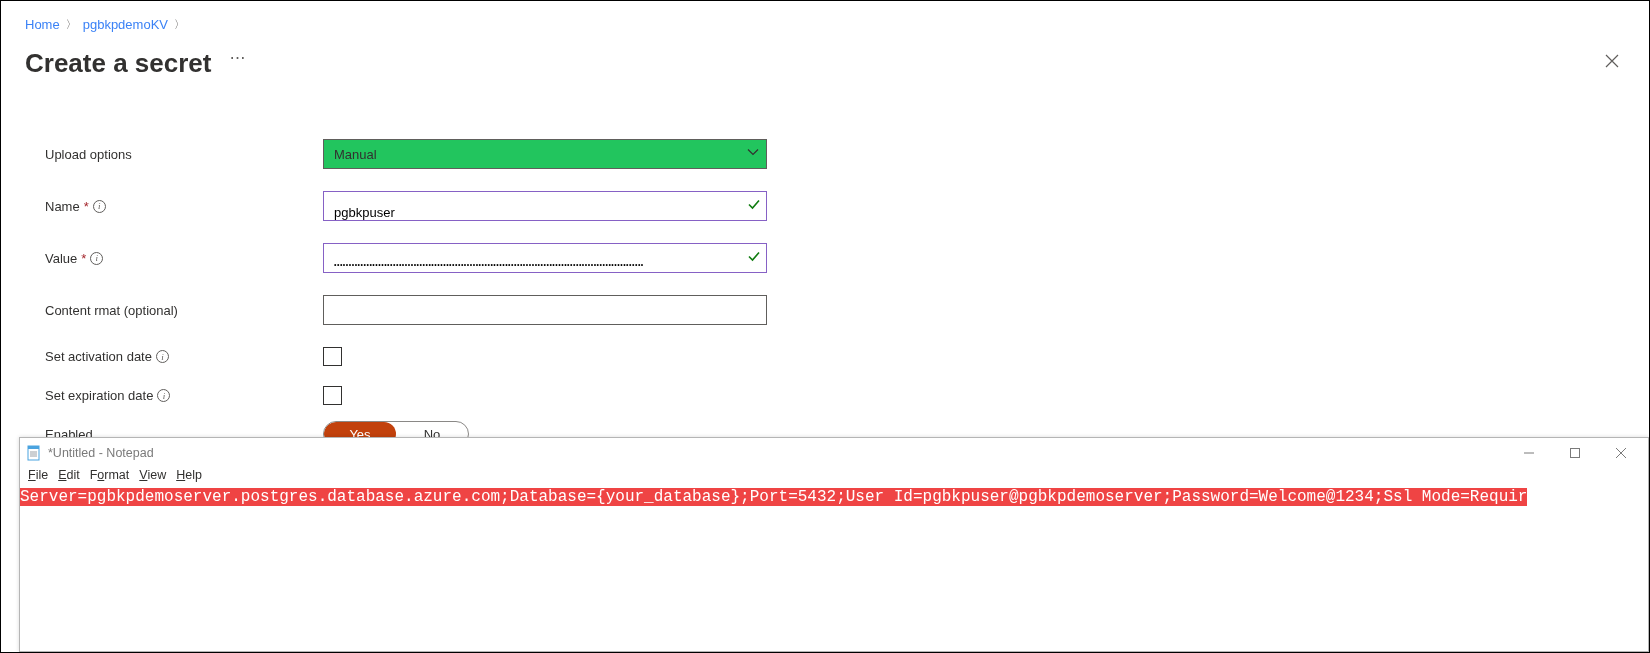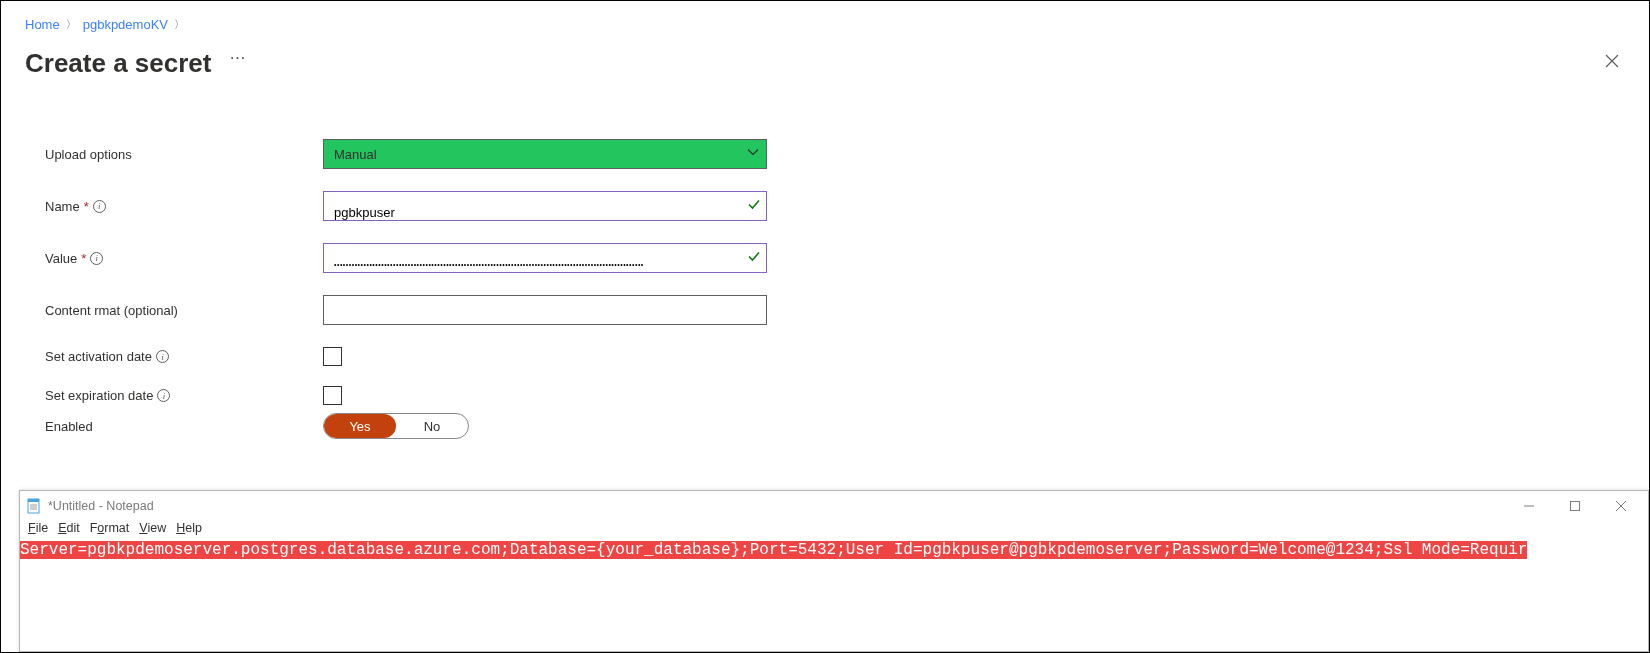--- a/index.html
+++ b/index.html
@@ -145,21 +145,21 @@
     background: #c2410c;
     color: #fff;
     border-radius: 14px;
   }
   
   .notepad {
     position: absolute;
     left: 18px;
     right: 0;
     bottom: 0;
-    height: 162px;
+    height: 215px;
     border: 1px solid #b5b5b5;
     background: #fff;
     box-shadow: 0 0 4px rgba(0,0,0,0.15);
     display: flex;
     flex-direction: column;
   }
   .np-titlebar {
     height: 30px;
     background: #fff;
     display: flex;
@@ -286,21 +286,21 @@
       <div class="row" style="margin-bottom:20px;">
         <div class="label">
           <span>Set activation date</span>
           <span class="info-icon">i</span>
         </div>
         <div>
             <div class="checkbox"></div>
           </div>
       </div>
 
-      <div class="row" style="margin-bottom:8px;">
+      <div class="row" style="margin-bottom:16px;">
         <div class="label">
           <span>Set expiration date</span>
           <span class="info-icon">i</span>
         </div>
         <div>
             <div class="checkbox"></div>
           </div>
       </div>
 
       <div class="row">

